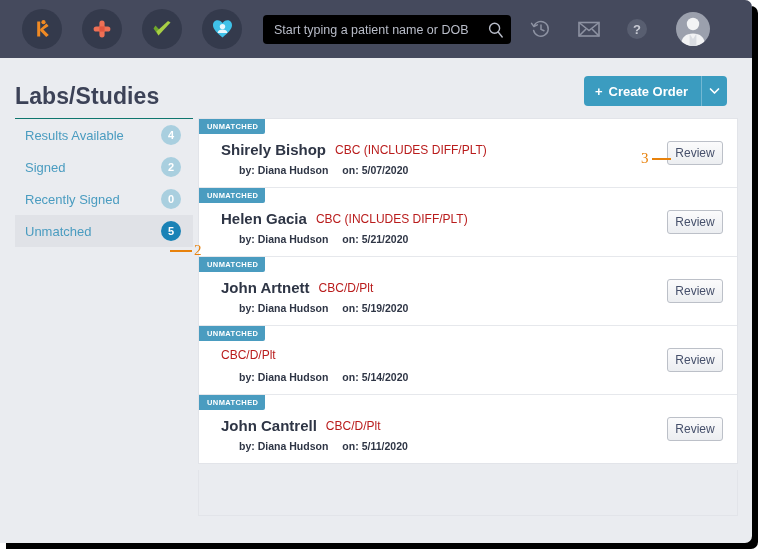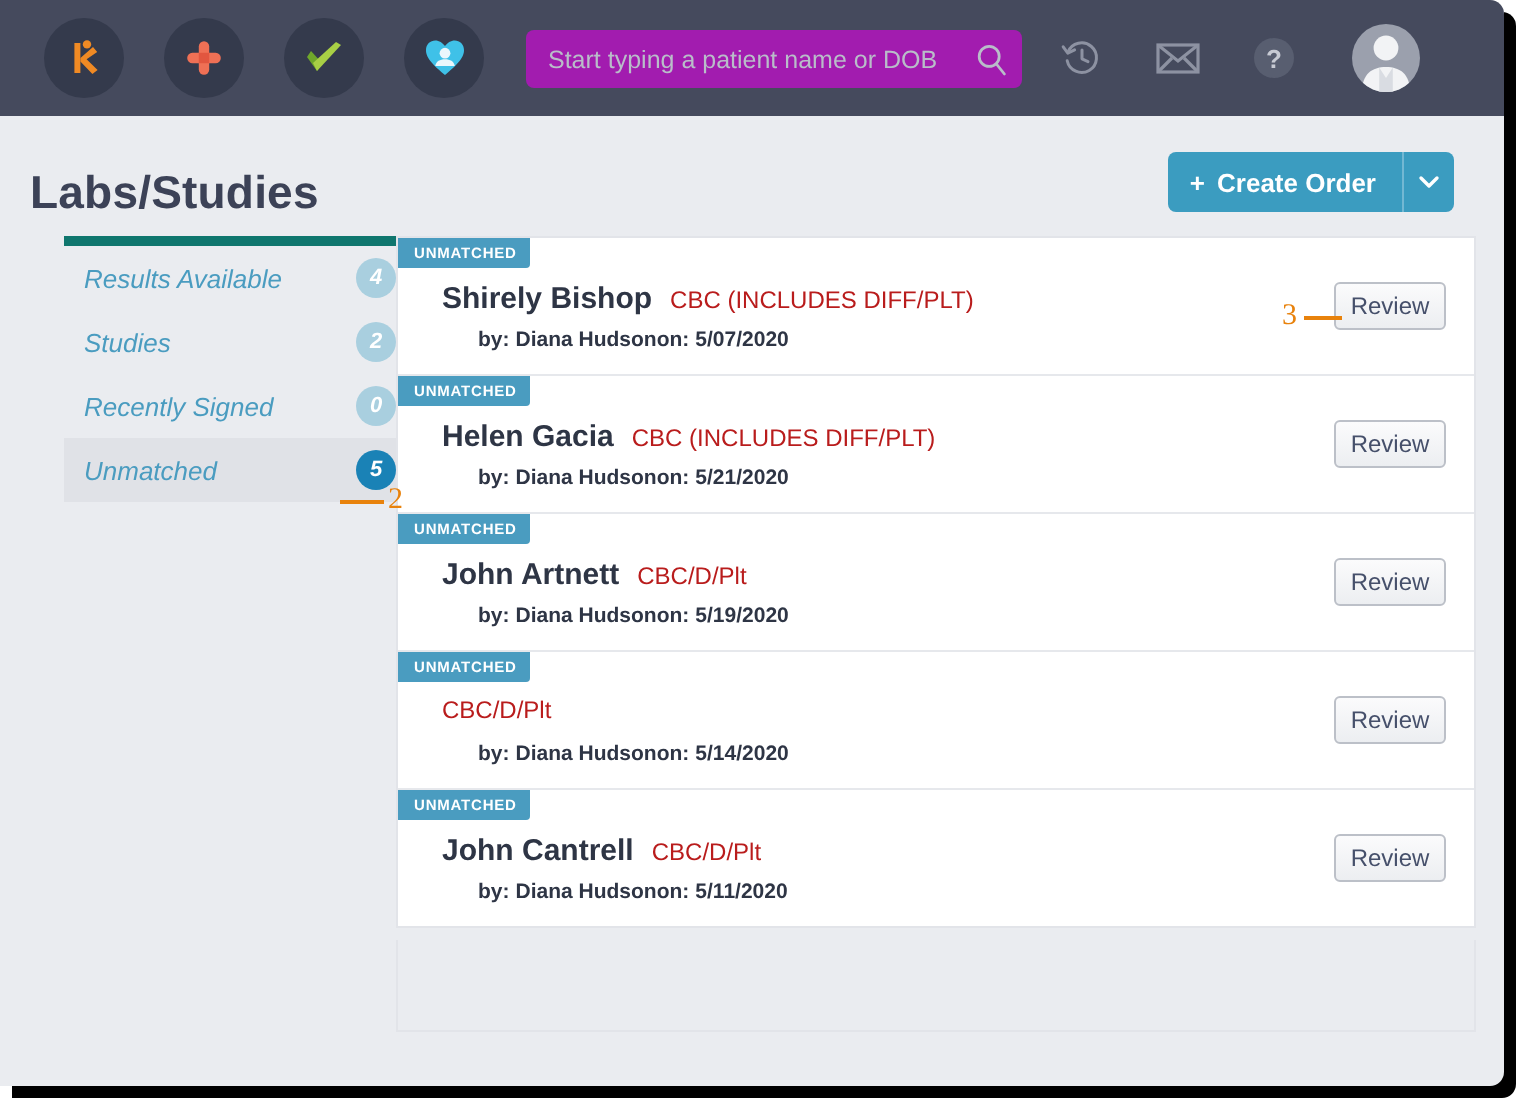--- a/index.html
+++ b/index.html
@@ -61,21 +61,21 @@
     align-items: center;
     justify-content: center;
   }
 
   .search-wrap {
     position: absolute;
     left: 263px;
     top: 15px;
     width: 248px;
     height: 29px;
-    background: #a21caf;
+    background: #000000;
     border-radius: 4px;
     display: flex;
     align-items: center;
   }
   .search-input {
     flex: 1;
     background: transparent;
     border: 0;
     outline: none;
     color: #b9bdc9;
@@ -159,25 +159,24 @@
     width: 26px;
     display: flex;
     align-items: center;
     justify-content: center;
     cursor: pointer;
   }
 
   
   .sidebar {
     position: absolute;
-    left: 32px;
+    left: 15px;
     top: 118px;
     width: 178px;
-    border-top: 5px solid #0f766e;
-    font-style: italic;
+    border-top: 1px solid #0f766e;
   }
   .side-item {
     position: relative;
     height: 32px;
     display: flex;
     align-items: center;
     padding: 0 12px 0 10px;
     cursor: pointer;
   }
   .side-item.active { background: #e0e2e7; }
@@ -244,20 +243,21 @@
   }
   .test-name {
     font-size: 12px;
     color: #b91c1c;
   }
   .lab-sub {
     position: absolute;
     left: 40px;
     top: 45px;
     display: flex;
+    gap: 14px;
     font-size: 10.5px;
     font-weight: bold;
     color: #2e3545;
   }
   .lab-sub .k { margin-right: 3px; }
 
   .review-btn {
     position: absolute;
     right: 14px;
     top: 22px;
@@ -396,21 +396,21 @@
         </svg>
       </button>
     </div>
 
     <div class="sidebar">
       <div class="side-item">
         <span class="side-label">Results Available</span>
         <span class="side-badge">4</span>
       </div>
       <div class="side-item">
-        <span class="side-label">Studies</span>
+        <span class="side-label">Signed</span>
         <span class="side-badge">2</span>
       </div>
       <div class="side-item">
         <span class="side-label">Recently Signed</span>
         <span class="side-badge">0</span>
       </div>
       <div class="side-item active">
         <span class="side-label">Unmatched</span>
         <span class="side-badge strong">5</span>
       </div>

